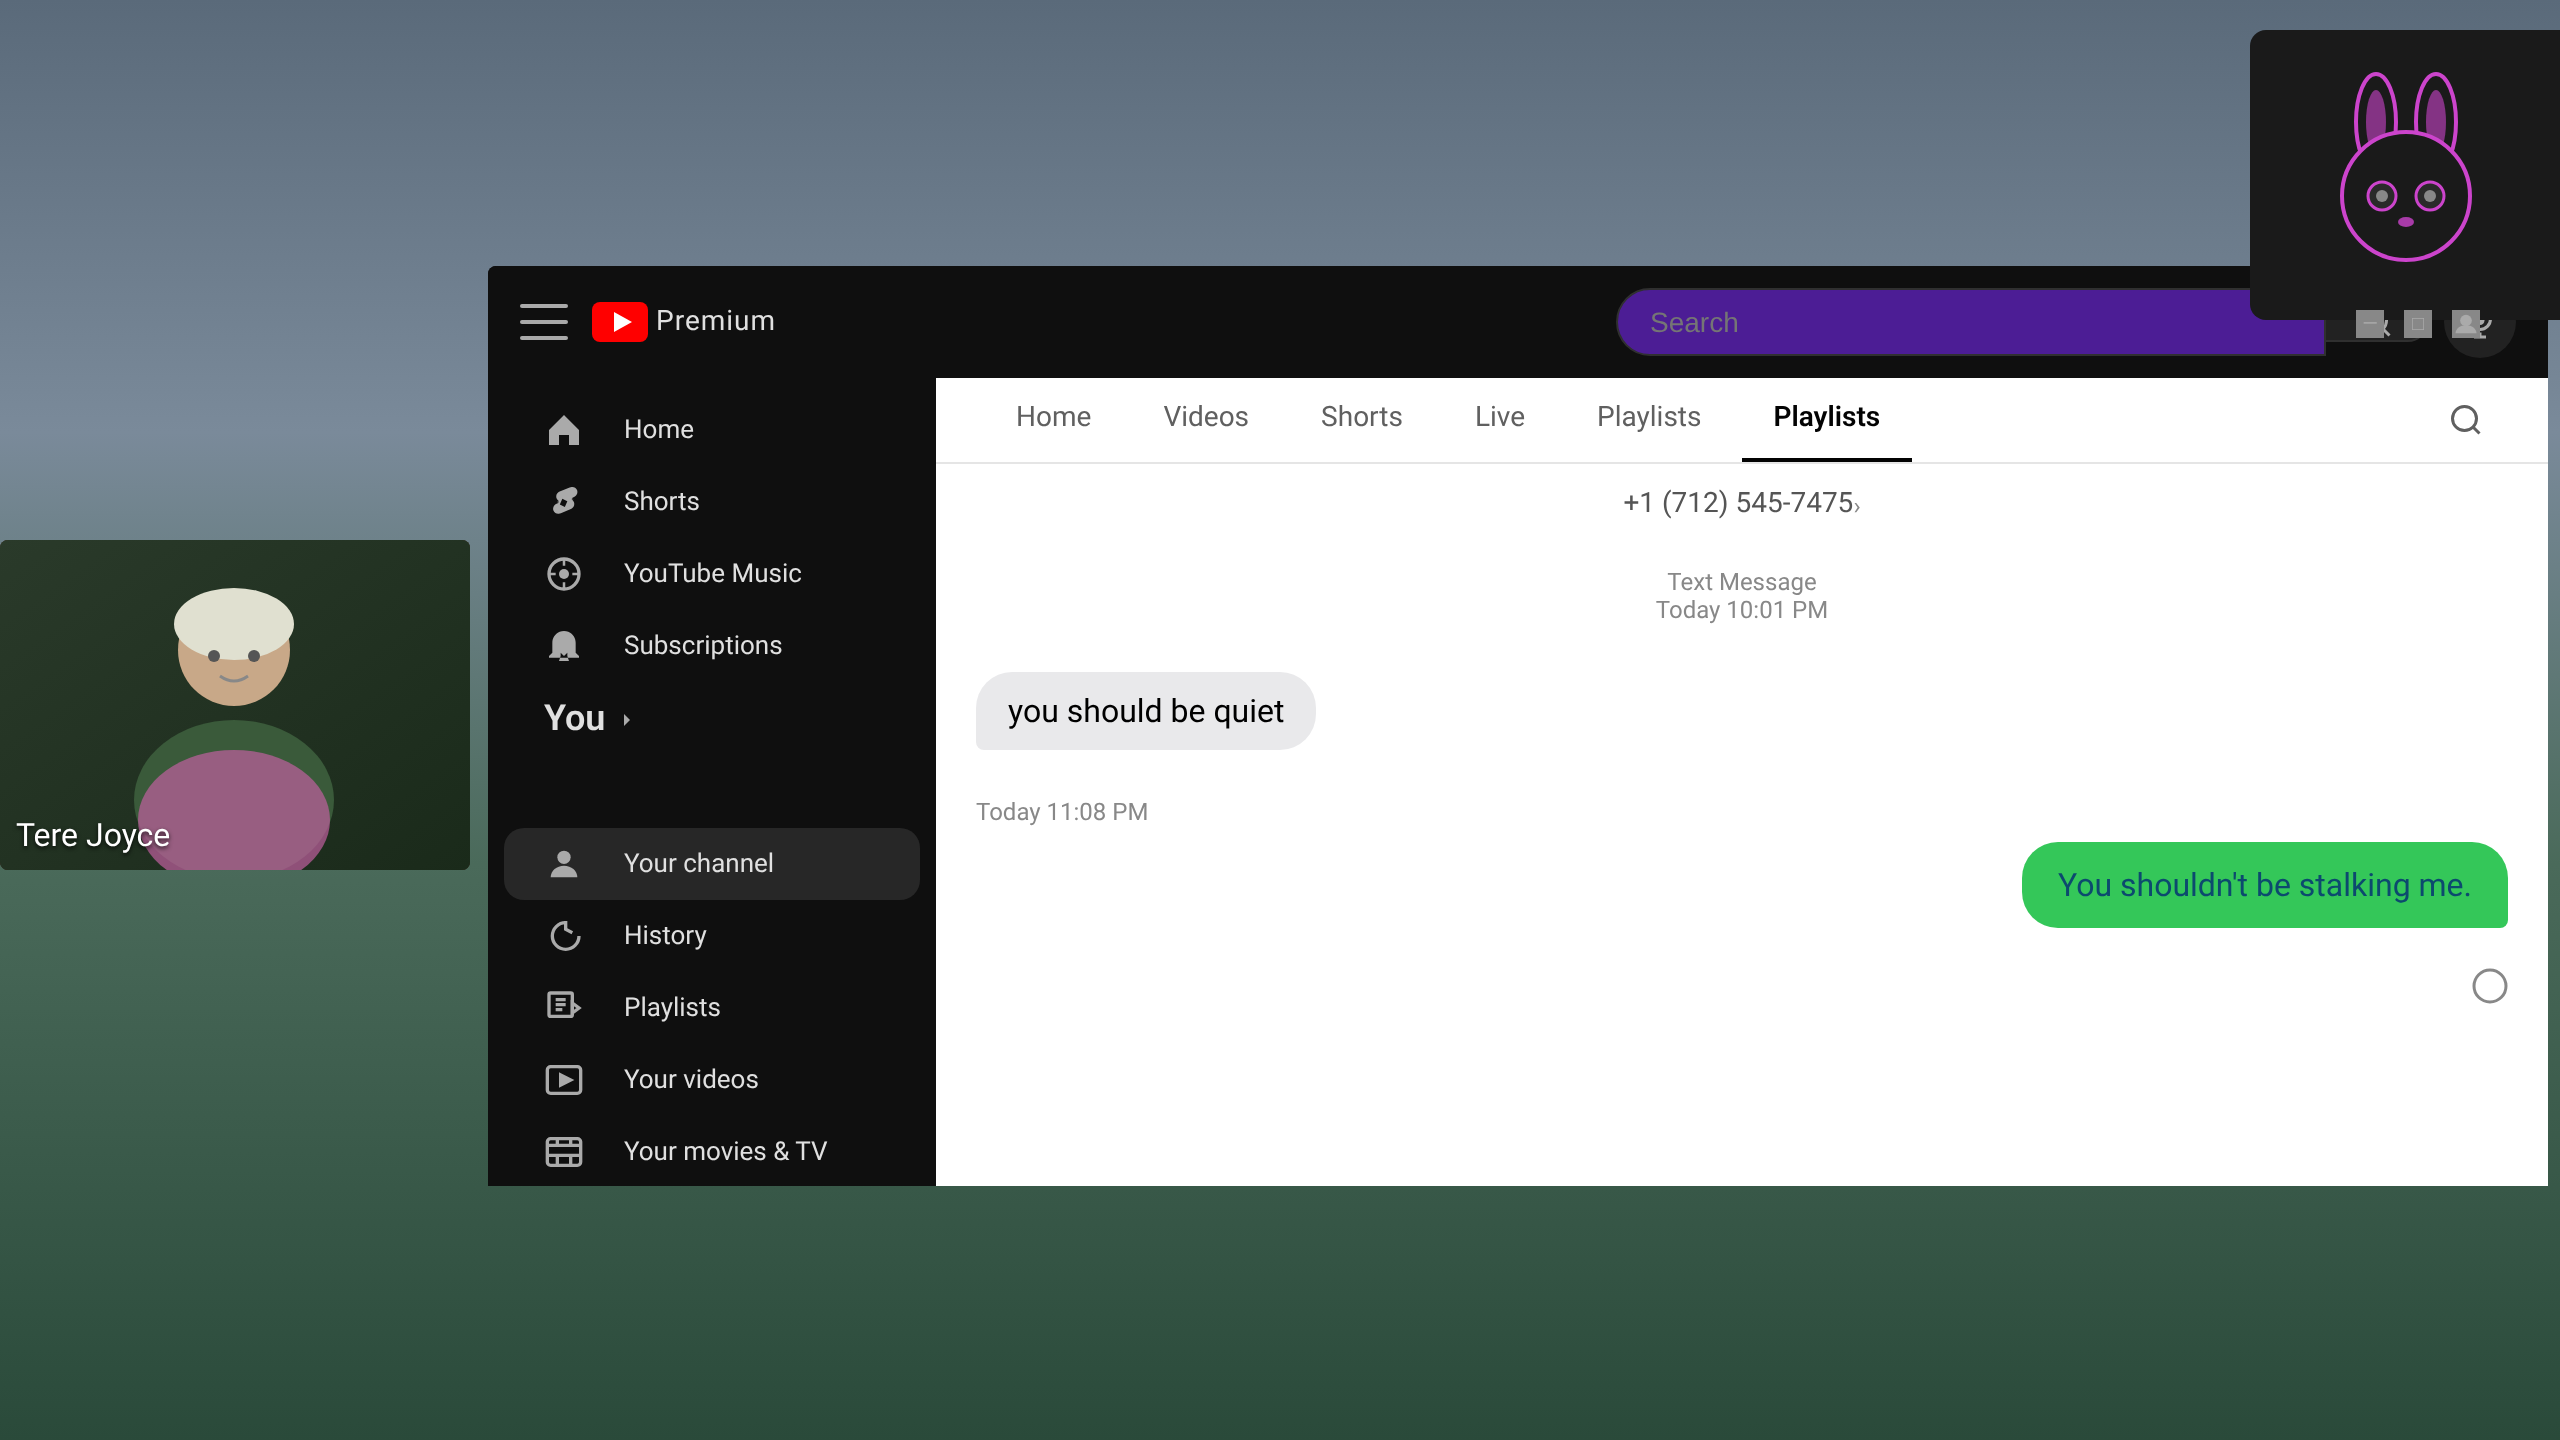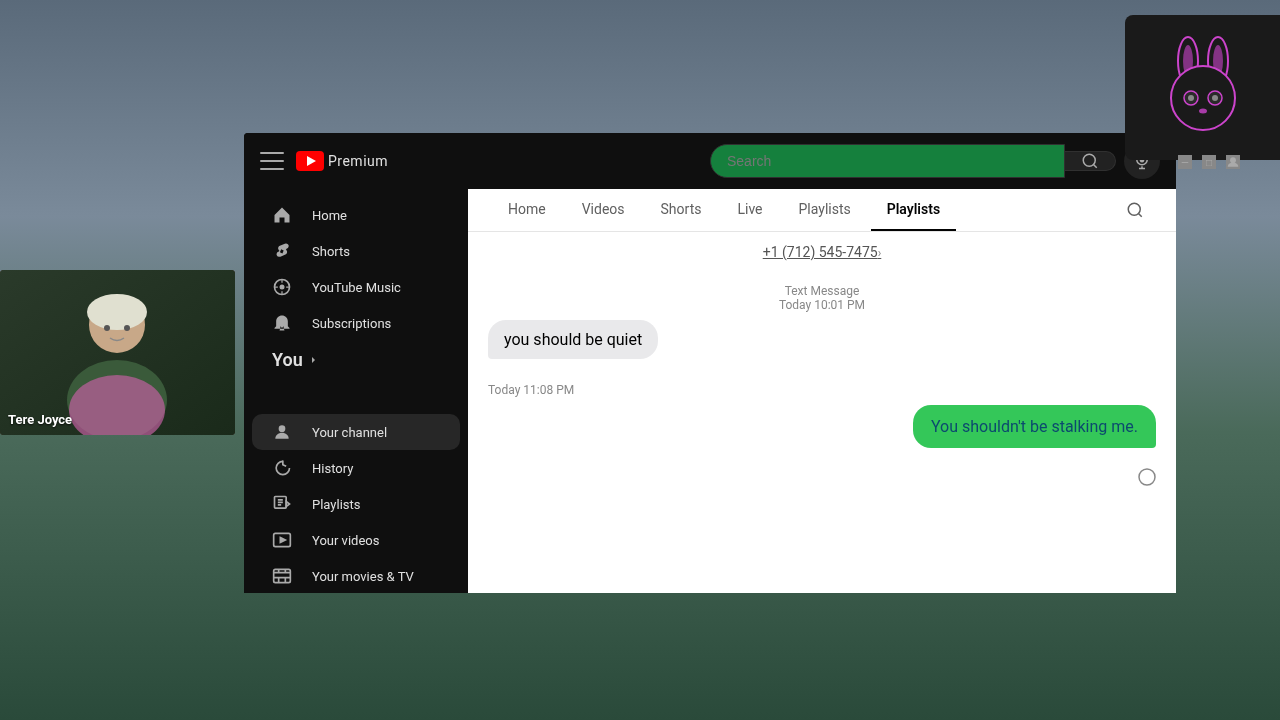--- a/index.html
+++ b/index.html
@@ -90,31 +90,31 @@
       background: linear-gradient(180deg, #4a3a2a 0%, #3a2a1a 100%);
       display: flex;
       align-items: flex-end;
     }
 
     .stream-label {
       position: absolute;
       bottom: 8px;
       left: 8px;
       color: white;
-      font-size: 13px;
-      font-weight: 700;
+      font-size: 16px;
+      font-weight: 400;
       text-shadow: 0 1px 2px rgba(0,0,0,0.8);
     }
 
     
     .browser-window {
       position: absolute;
       top: 133px;
       left: 244px;
-      width: 932px;
+      width: 1030px;
       height: 460px;
       background: #0f0f0f;
       z-index: 50;
       border-radius: 4px 4px 0 0;
       overflow: hidden;
       display: flex;
       flex-direction: column;
     }
 
     
@@ -170,21 +170,21 @@
       display: flex;
       align-items: center;
     }
 
     .search-input-wrapper {
       display: flex;
       flex: 1;
       border: 1px solid #303030;
       border-radius: 24px 0 0 24px;
       overflow: hidden;
-      background: #15803d;
+      background: #4c1d95;
     }
 
     .search-input {
       flex: 1;
       background: transparent;
       border: none;
       outline: none;
       padding: 8px 16px;
       color: #e0e0e0;
       font-size: 14px;
@@ -323,21 +323,20 @@
     .phone-header {
       text-align: center;
       padding: 12px;
       font-size: 14px;
       color: #555;
       display: flex;
       align-items: flex-end;
       justify-content: center;
       gap: 0;
       background: #fff;
-      text-decoration: underline;
     }
 
     .phone-chevron {
       font-size: 12px;
       color: #888;
     }
 
     
     .messages-container {
       flex: 1;
@@ -351,20 +350,21 @@
       text-align: center;
       color: #888;
       font-size: 12px;
       padding: 12px 0 8px;
     }
 
     .message-bubble-left {
       align-self: flex-start;
       max-width: 65%;
       margin-bottom: 16px;
+      margin-top: 16px;
     }
 
     .bubble-left {
       background: #e9e9eb;
       border-radius: 18px 18px 18px 4px;
       padding: 10px 16px;
       font-size: 16px;
       color: #000;
       display: inline-block;
     }

